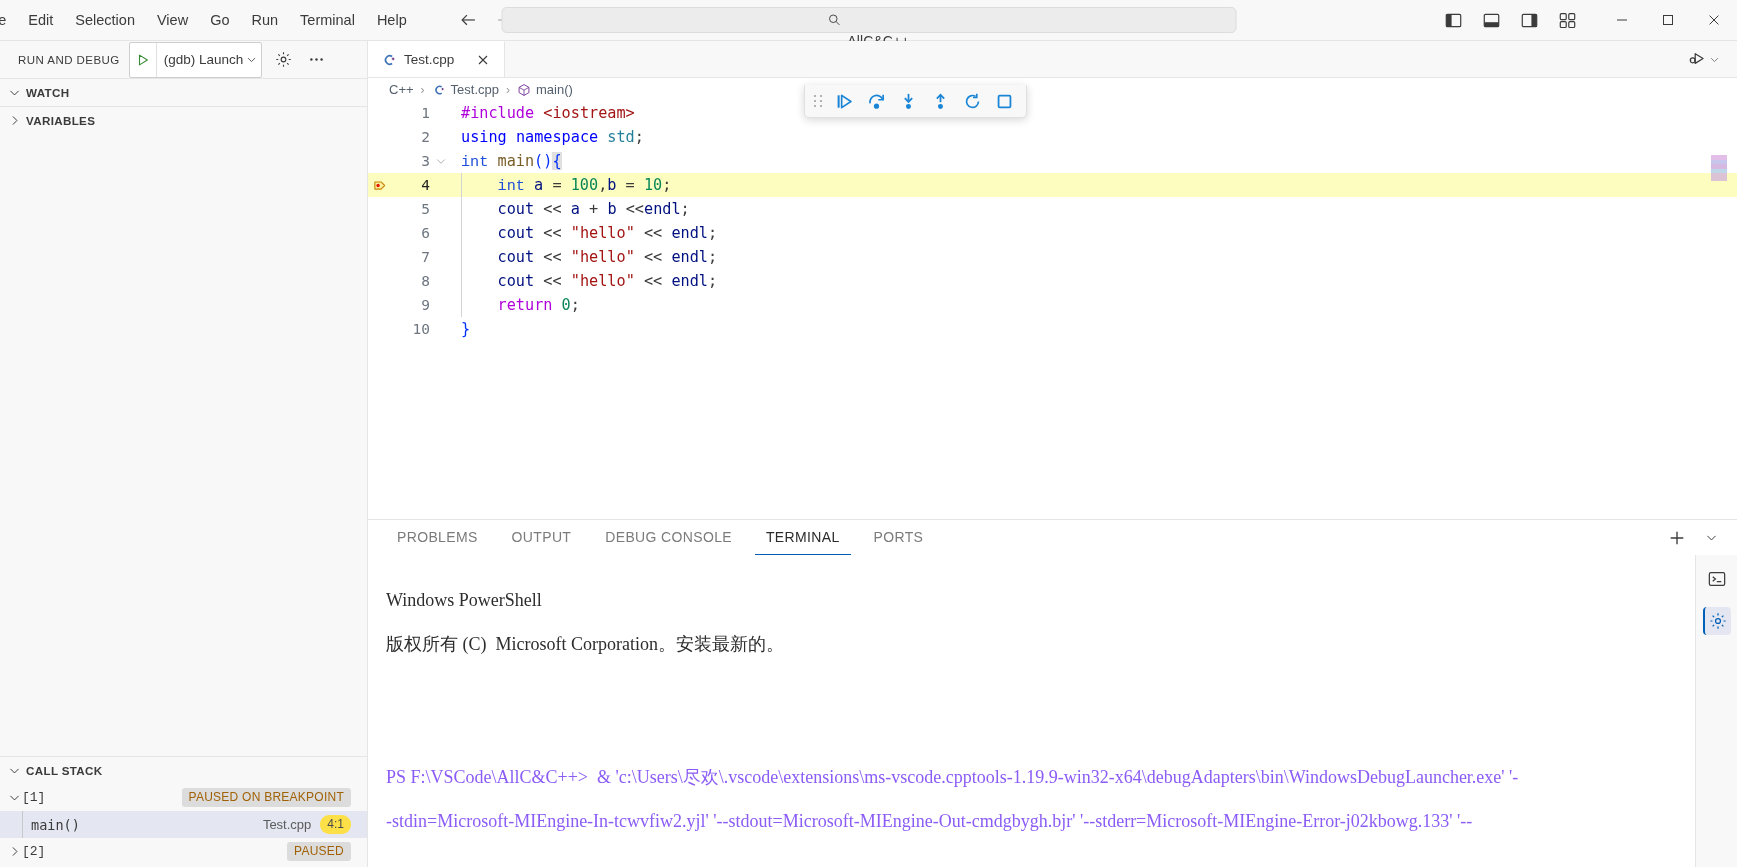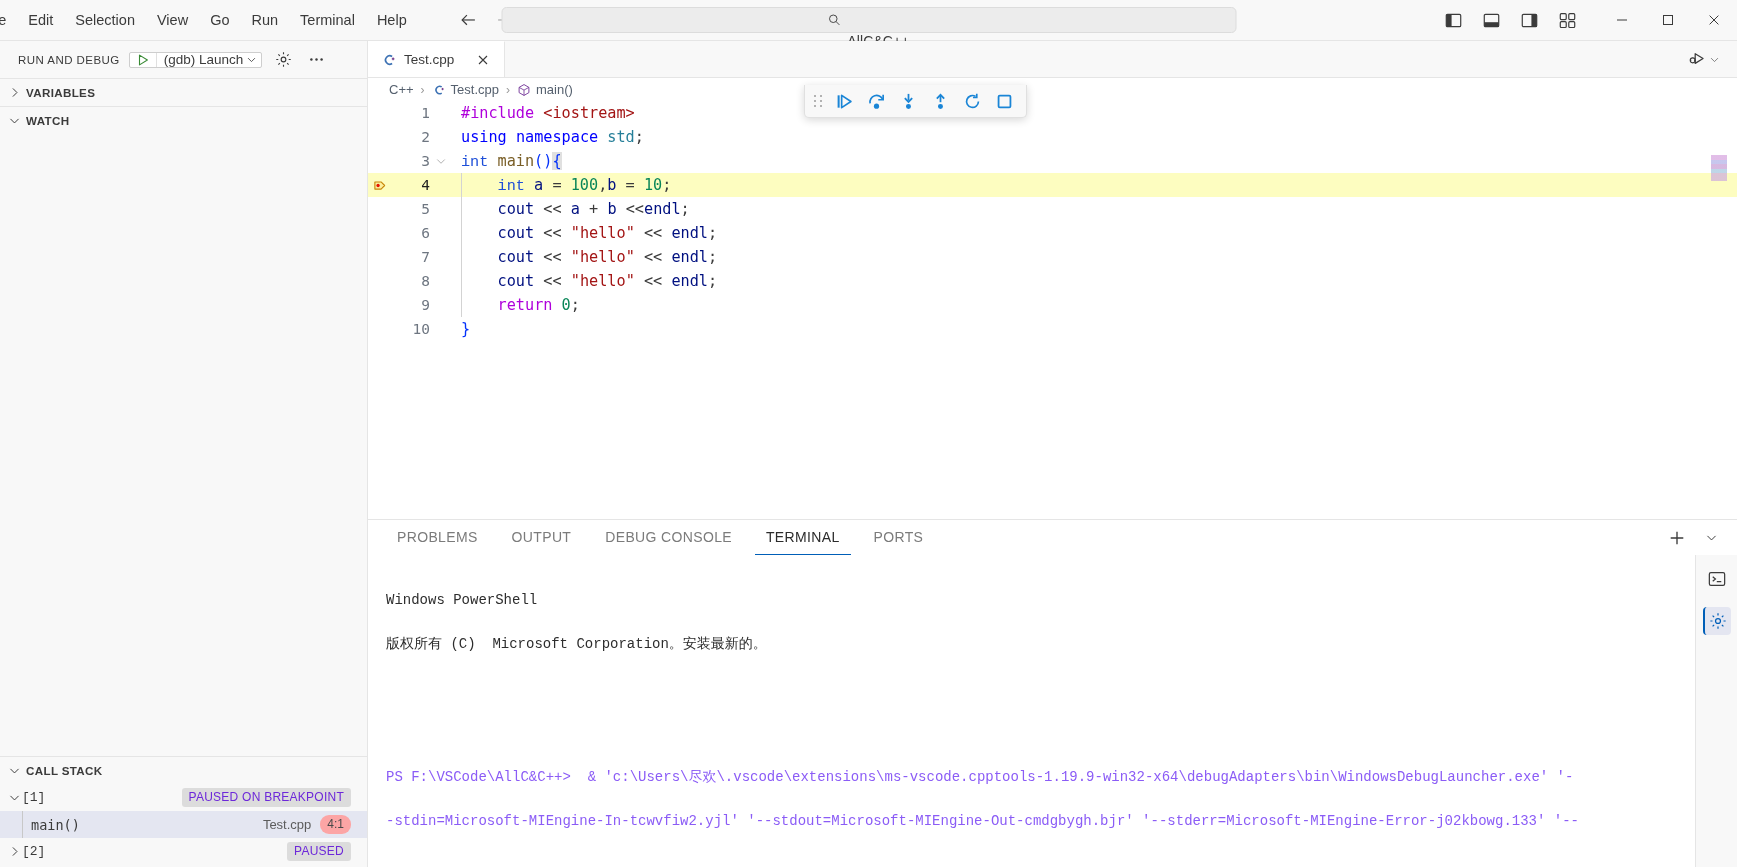--- a/index.html
+++ b/index.html
@@ -78,21 +78,21 @@
     padding: 0 10px 0 18px;
     gap: 9px;
   }
   .sb-title {
     font-size: 11.5px; letter-spacing: .45px;
     text-transform: uppercase; color: #3b3b3b;
     white-space: nowrap;
   }
   .launch-box {
     display: flex; align-items: center;
-    height: 16px;
+    height: 36px;
     border: 1px solid #cecece;
     background: #ffffff;
     border-radius: 2px;
   }
   .launch-play {
     width: 27px; height: 100%;
     display: flex; align-items: center; justify-content: center;
     border-right: 1px solid #e0e0e0;
     cursor: pointer;
   }
@@ -124,28 +124,28 @@
     height: 27px; display: flex; align-items: center;
     padding-left: 6px; padding-right: 16px;
     font-size: 13.5px; color: #3b3b3b;
     cursor: pointer;
   }
   .cs-row.selected { background: #e4e6f1; }
   .cs-row .idx { font-family: "Liberation Mono", monospace; font-size: 13px; }
   .cs-row .frame-name { font-family: "DejaVu Sans Mono", monospace; font-size: 13.5px; padding-left: 26px; }
   .cs-row .spacer { flex: 1; }
   .badge {
-    background: #dcdcdc; color: #6d28d9;
+    background: #dcdcdc; color: #a16207;
     font-size: 12px; letter-spacing: .25px;
     padding: 2px 7px 3px; border-radius: 3px;
     white-space: nowrap;
   }
   .cs-file { font-size: 13px; color: #5c5c5c; margin-right: 9px; }
   .pill {
-    background: #fca5a5; color: #4a4a4a;
+    background: #fde047; color: #4a4a4a;
     font-size: 12px; padding: 2px 7px 3px; border-radius: 9px;
   }
   .cs-indent-line {
     width: 1px; background: #c8c8c8; height: 27px;
     margin-left: 16px; margin-right: 0px;
   }
 
   
   .main { flex: 1; display: flex; flex-direction: column; min-width: 0; position: relative; }
 
@@ -279,22 +279,22 @@
 
   .terminal {
     flex: 1;
     display: flex;
     min-height: 0;
     overflow: hidden;
   }
   .term-text {
     flex: 1;
     padding: 12px 6px 0 18px;
-    font-family: Liberation Mono, monospace;
-    font-size: 14px;
+    font-family: Liberation Serif, serif;
+    font-size: 18px;
     line-height: 22.1px;
     color: #2d2d2d;
     white-space: pre;
     overflow: hidden;
   }
   .term-text .blue { color: #8b5cf6; }
   .term-line { white-space: pre; }
   .term-side {
     width: 42px; min-width: 42px;
     border-left: 1px solid #e5e5e5;
@@ -424,36 +424,36 @@
         </div>
         <div class="sb-icon-btn">
           <svg width="17" height="17" viewBox="0 0 16 16">
               <circle cx="3.2" cy="8" r="1.15" fill="#3b3b3b"></circle>
               <circle cx="8" cy="8" r="1.15" fill="#3b3b3b"></circle>
               <circle cx="12.8" cy="8" r="1.15" fill="#3b3b3b"></circle>
             </svg>
         </div>
       </div>
 
+      <div class="section-head">
+        <span class="chev">
+          <svg width="13" height="13" viewBox="0 0 16 16">
+              <path d="M3 6L8 11L13 6" fill="none" stroke="#3b3b3b" stroke-width="1.2"></path>
+            </svg>
+        </span>
+        <span>WATCH</span>
+      </div>
+
       <div class="section-head first">
         <span class="chev">
           <svg width="13" height="13" viewBox="0 0 16 16">
               <path d="M6 3L11 8L6 13" fill="none" stroke="#3b3b3b" stroke-width="1.2"></path>
             </svg>
         </span>
         <span>VARIABLES</span>
-      </div>
-
-      <div class="section-head">
-        <span class="chev">
-          <svg width="13" height="13" viewBox="0 0 16 16">
-              <path d="M3 6L8 11L13 6" fill="none" stroke="#3b3b3b" stroke-width="1.2"></path>
-            </svg>
-        </span>
-        <span>WATCH</span>
       </div>
 
       <div class="sb-spacer"></div>
 
       <div class="section-head">
         <span class="chev">
           <svg width="13" height="13" viewBox="0 0 16 16">
               <path d="M3 6L8 11L13 6" fill="none" stroke="#3b3b3b" stroke-width="1.2"></path>
             </svg>
         </span>

